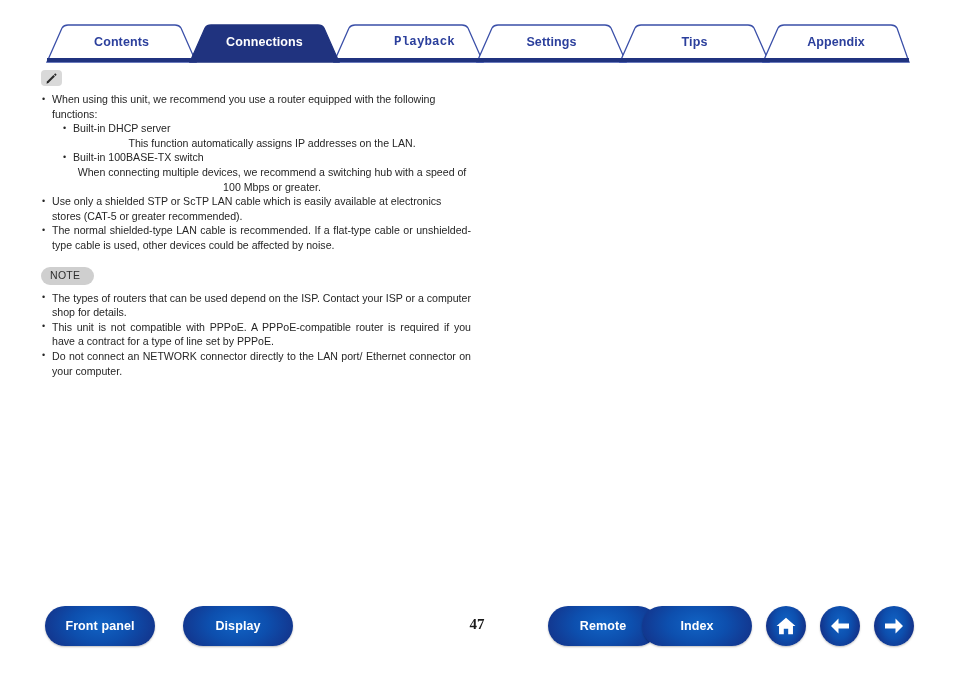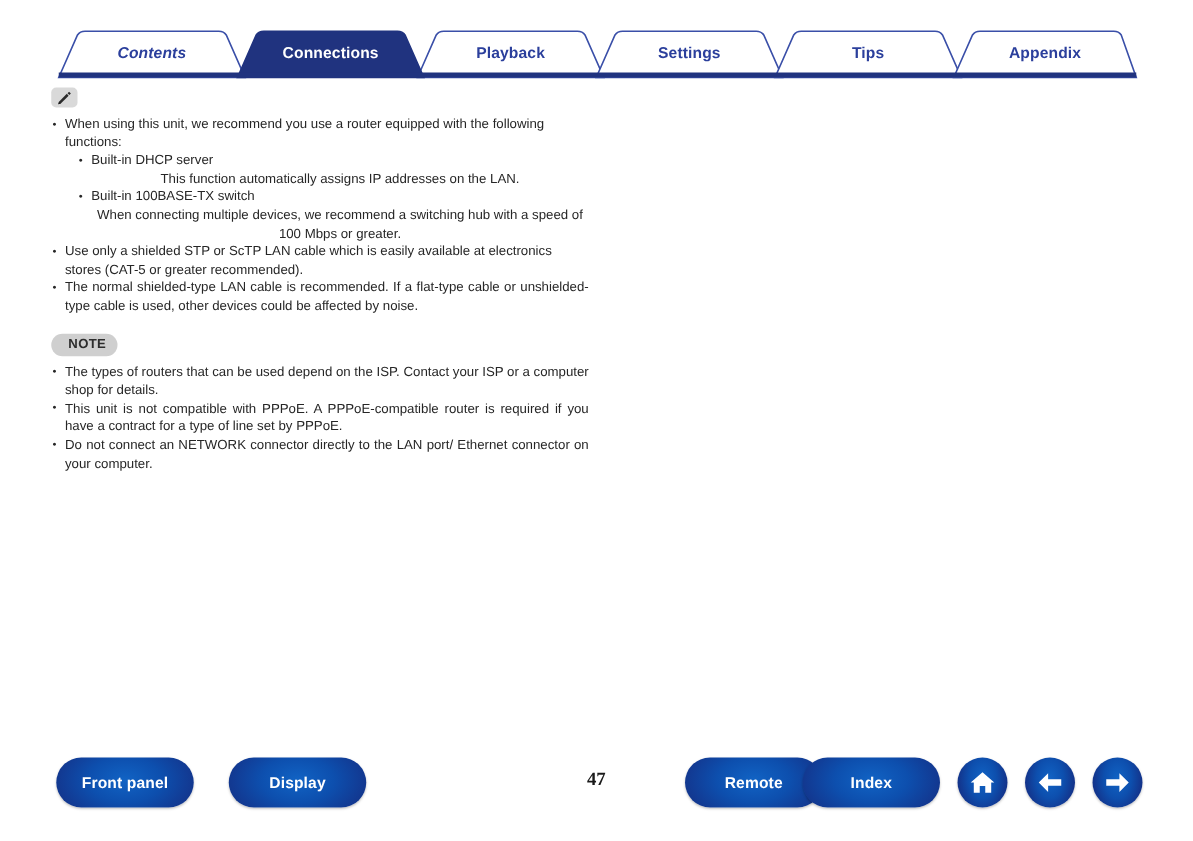--- a/index.html
+++ b/index.html
@@ -76,26 +76,25 @@
   }
 
   .note-badge {
     display: inline-block;
     min-width: 53px;
     padding: 1px 9px 2px 9px;
     border-radius: 9px;
     background: #cfcfcf;
     color: #2d2d2d;
     font-size: 10.5px;
-    font-weight: bold;
+    font-weight: normal;
     letter-spacing: 0.3px;
     line-height: 15px;
     margin-top: 14px;
     margin-bottom: 6px;
-    text-align: right;
   }
 
   ul.blist {
     list-style: none;
     margin: 0;
     padding: 0;
   }
 
   ul.blist > li {
     position: relative;
@@ -214,23 +213,23 @@
 
       <path d="M477 38 L492 4 Q494 1 498 1 L605 1 Q609 1 611 4 L626 38 Z" fill="#ffffff" stroke="#3a4fa8" stroke-width="1.3"></path>
 
       <path d="M620 38 L635 4 Q637 1 641 1 L748 1 Q752 1 754 4 L769 38 Z" fill="#ffffff" stroke="#3a4fa8" stroke-width="1.3"></path>
 
       <path d="M763 38 L778 4 Q780 1 784 1 L891 1 Q895 1 897 4 L909 38 Z" fill="#ffffff" stroke="#3a4fa8" stroke-width="1.3"></path>
 
       <path d="M190 38 L205 4 Q207 1 211 1 L318 1 Q322 1 324 4 L339 38 Z" fill="#20337f" stroke="#20337f" stroke-width="1.3"></path>
     </svg>
 
-    <div class="tab-label" style="left:47px;  width:149px;font-style:italic;">Contents</div>
+    <div class="tab-label" style="left:47px;  width:149px;">Contents</div>
     <div class="tab-label active" style="left:190px; width:149px;">Connections</div>
-    <div class="tab-label" style="left:334px; width:149px;">Playback</div>
+    <div class="tab-label" style="left:350px; width:149px;font-family:Liberation Mono, monospace;">Playback</div>
     <div class="tab-label" style="left:477px; width:149px;">Settings</div>
     <div class="tab-label" style="left:620px; width:149px;">Tips</div>
     <div class="tab-label" style="left:763px; width:146px;">Appendix</div>
   </div>
 
   <div class="tab-underline"></div>
 
   <div class="content">
 
     <div class="pencil-badge">

